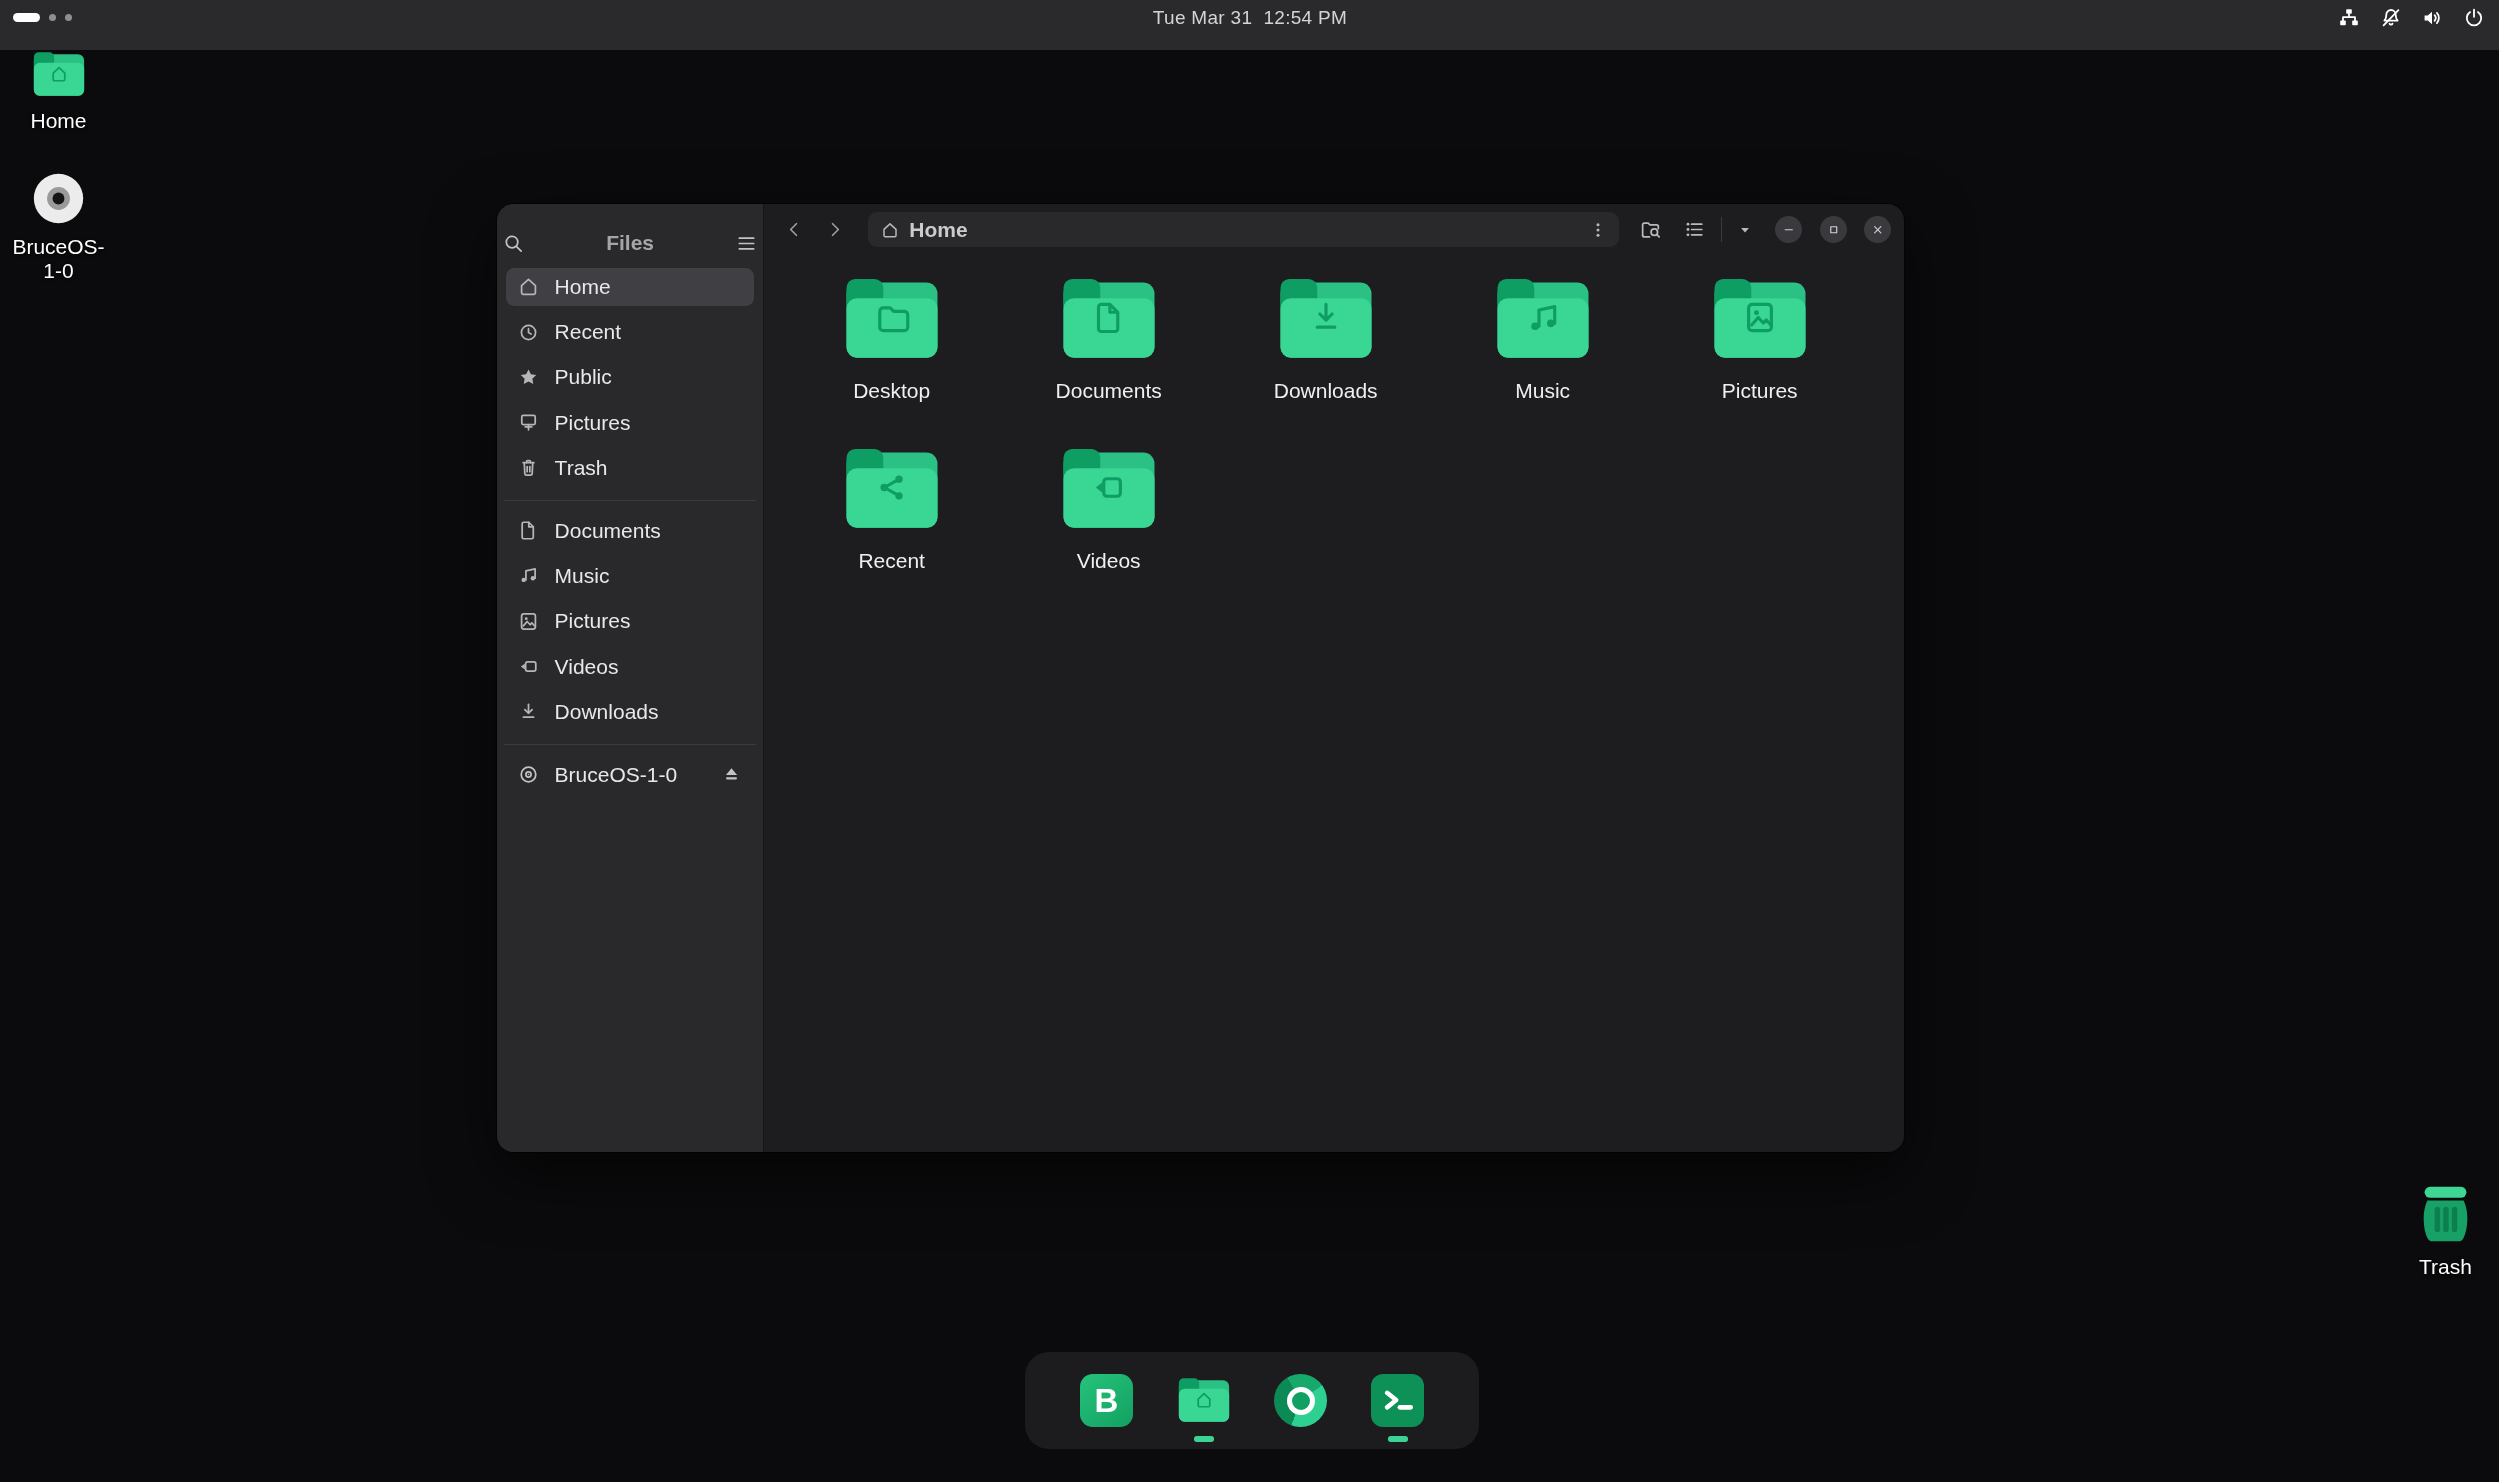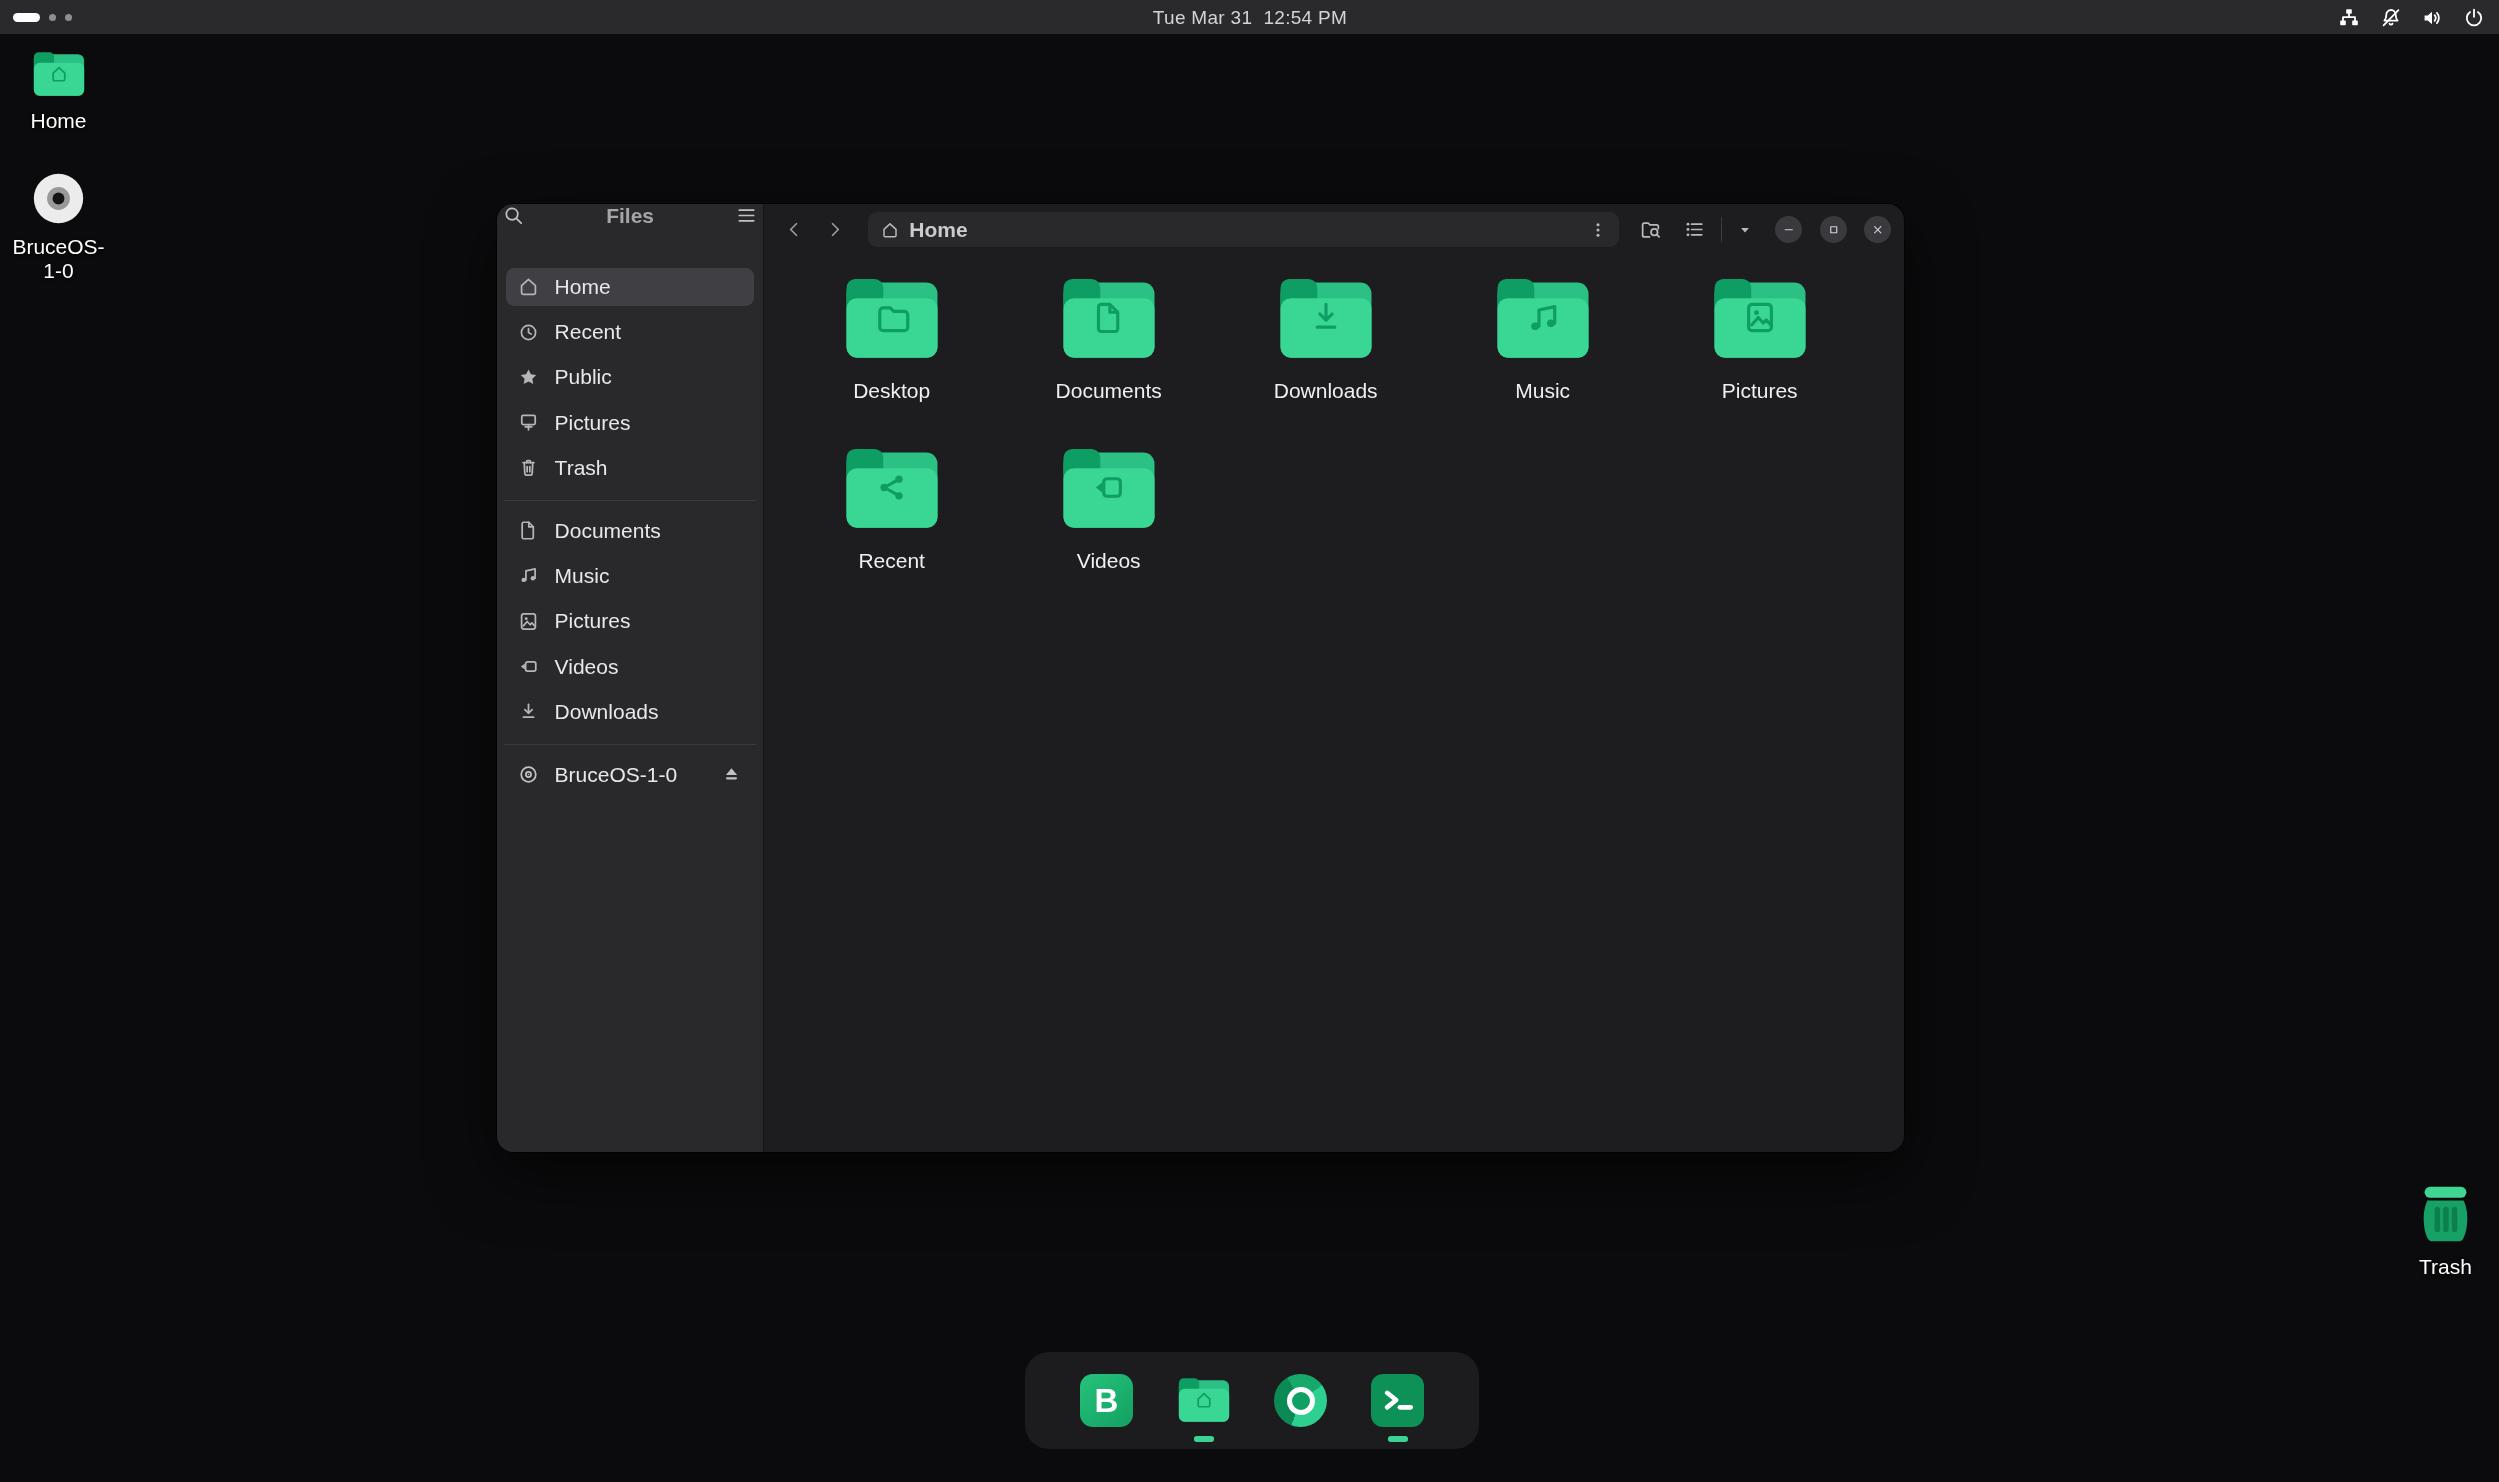--- a/index.html
+++ b/index.html
@@ -1,38 +1,38 @@
 <!DOCTYPE html>
 <html style="font-size:14.6px"><head>
 <meta charset="utf-8">
 <style>
   html,body{margin:0;padding:0;background:#0b0b0d;width:2500px;height:1483px;overflow:hidden;
     font-family:"Liberation Sans","DejaVu Sans",sans-serif;-webkit-font-smoothing:antialiased;}
   .stage{position:absolute;inset:0;width:2500px;height:1483px;background:#0b0b0d;}
 
   
-  .topbar{position:absolute;left:0;top:0;width:2500px;height:34px;background:#2a2a2c;display:flex;align-items:center;}
+  .topbar{position:absolute;left:0;top:0;width:2500px;height:50px;background:#2a2a2c;display:flex;align-items:center;}
   .ws{position:absolute;left:12.8px;top:0;height:35px;display:flex;align-items:center;gap:9px;}
   .ws-pill{width:27px;height:9px;border-radius:4.6px;background:#ffffff;}
   .ws-dot{width:7.3px;height:7.3px;border-radius:50%;background:#8e8e90;}
   .clock{position:absolute;left:50%;transform:translateX(-50%);top:0;height:35px;line-height:35px;
     color:#d4d4d6;font-size:19px;letter-spacing:0.3px;white-space:pre;}
   .status{position:absolute;right:9px;top:0;height:35px;display:flex;align-items:center;gap:17.4px;padding-right:5.5px;}
   .status .si{width:24px;height:24px;color:#fff;display:flex;align-items:center;justify-content:center;}
   .si svg,.i24 svg,.i22 svg{width:100%;height:100%;display:block;}
 
   
   .dicon{position:absolute;display:flex;flex-direction:column;align-items:center;gap:7.3px;width:117px;}
   .dlabel{color:#ffffff;font-size:21px;text-align:center;line-height:1.15;text-shadow:0 0.9px 3.7px rgba(0,0,0,.9);max-width:100px;overflow-wrap:anywhere;}
 
   
   .win{position:absolute;left:497px;top:204px;width:1407px;height:948px;border-radius:16.4px;overflow:hidden;
     box-shadow:0 22px 64px rgba(0,0,0,.6),0 0 0 0.9px rgba(0,0,0,.55);display:flex;}
   .sidebar{width:280px;background:#29292c;display:flex;flex-direction:column;position:relative;}
-  .sb-head{height:51px;display:flex;align-items:flex-start;padding:0 5px;}
+  .sb-head{height:51px;display:flex;align-items:flex-end;padding:0 5px;}
   .sb-title{flex:1;text-align:center;color:#a5a5a8;font-weight:bold;font-size:21px;}
   .i24{width:23px;height:23px;color:#c2c2c4;flex:none;}
   .sb-list{padding:12.8px 9px 0 9px;}
   .sb-row{height:38px;margin-bottom:7.3px;border-radius:8.2px;display:flex;align-items:center;gap:14.6px;padding:0 11px;color:#e8e8ea;font-size:21px;}
   .sb-row .i24{color:#b6b6b9;}
   .sb-row.sel{background:#404044;}
   .sb-sep{height:0.9px;background:#3b3b3f;margin:5.5px 7.3px 11px 7.3px;}
   .sb-device{height:38px;margin:0 9px;border-radius:8.2px;display:flex;align-items:center;gap:14.6px;padding:0 11px;color:#e8e8ea;font-size:21px;}
   .sb-device .spacer{flex:1;}
   .content{flex:1;background:#1d1d20;position:relative;border-left:0.9px solid #151517;}

